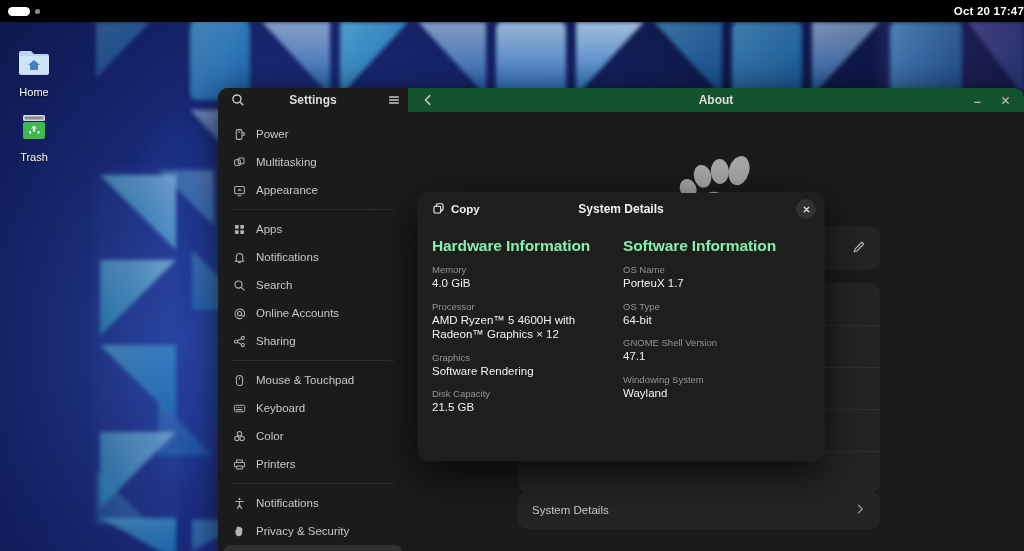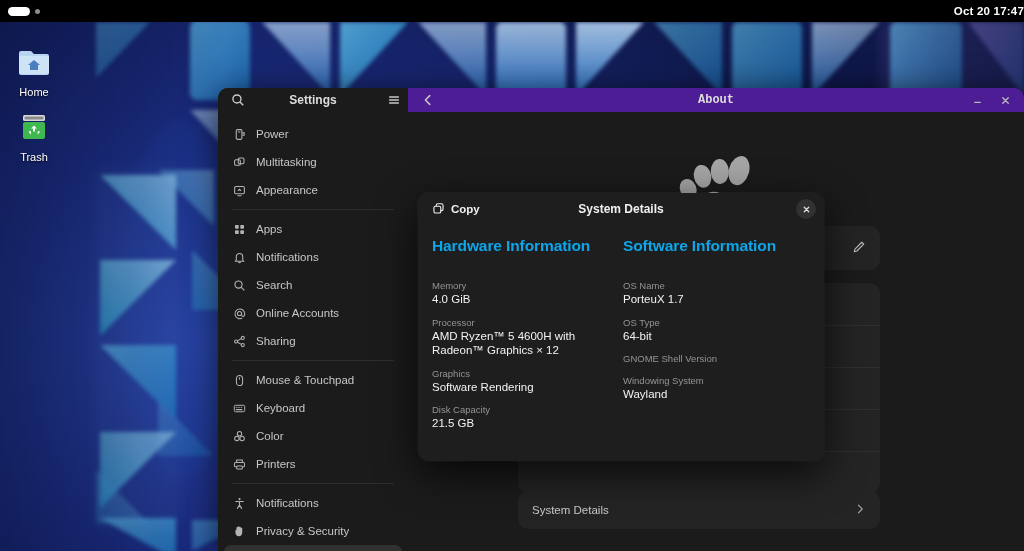--- a/index.html
+++ b/index.html
@@ -71,22 +71,22 @@
   }
   .hb-icon-btn {
     width: 28px; height: 24px; display: flex; align-items: center; justify-content: center;
     color: #c8c8c8; cursor: pointer; border-radius: 5px;
   }
   #hb-title-side {
     flex: 1; text-align: center; color: #ddd; font-size: 12px; font-weight: bold;
     margin-left: -6px;
   }
   #hb-right {
-    flex: 1; display: flex; align-items: center; background: #4c1d95;
-    position: relative; padding-right: 22px; font-family: Liberation Mono, monospace;
+    flex: 1; display: flex; align-items: center; background: #14532d;
+    position: relative; padding-right: 22px;
   }
   #hb-page-title {
     position: absolute; left: 0; right: 0; text-align: center;
     color: #ddd; font-size: 12px; font-weight: bold;
   }
   .win-ctl {
     width: 22px; height: 22px; display: flex; align-items: center; justify-content: center;
     color: #b9b9b9; font-size: 12px; cursor: pointer; border-radius: 50%;
   }
   #win-ctls { position: absolute; right: 8px; display: flex; gap: 6px; }
@@ -170,21 +170,21 @@
   }
   #dlg-close {
     position: absolute; right: 8px; width: 20px; height: 20px;
     border-radius: 50%; background: #313131;
     display: flex; align-items: center; justify-content: center;
     color: #e0e0e0; font-size: 11px; cursor: pointer;
   }
   #dlg-body { display: flex; padding: 12px 12px 0 12px; }
   .dlg-col { width: 198px; padding: 0 2px; }
   .dlg-col h2 {
-    color: #0ea5e9; font-size: 15.5px; font-weight: bold; margin-bottom: 25px;
+    color: #86efac; font-size: 15.5px; font-weight: bold; margin-bottom: 9px;
     letter-spacing: -.1px;
   }
   .kv { margin-bottom: 10px; }
   .kv .k { color: #949494; font-size: 9.5px; line-height: 12px; }
   .kv .v { color: #f2f2f2; font-size: 11.5px; line-height: 14.5px; }
 </style>
 </head>
 <body>
 
 <div id="screen">
@@ -599,20 +599,21 @@
         <div class="kv">
           <div class="k">OS Name</div>
           <div class="v">PorteuX 1.7</div>
         </div>
         <div class="kv">
           <div class="k">OS Type</div>
           <div class="v">64-bit</div>
         </div>
         <div class="kv">
           <div class="k">GNOME Shell Version</div>
+          <div class="v">47.1</div>
         </div>
         <div class="kv">
           <div class="k">Windowing System</div>
           <div class="v">Wayland</div>
         </div>
       </div>
 
     </div>
   </div>
 

